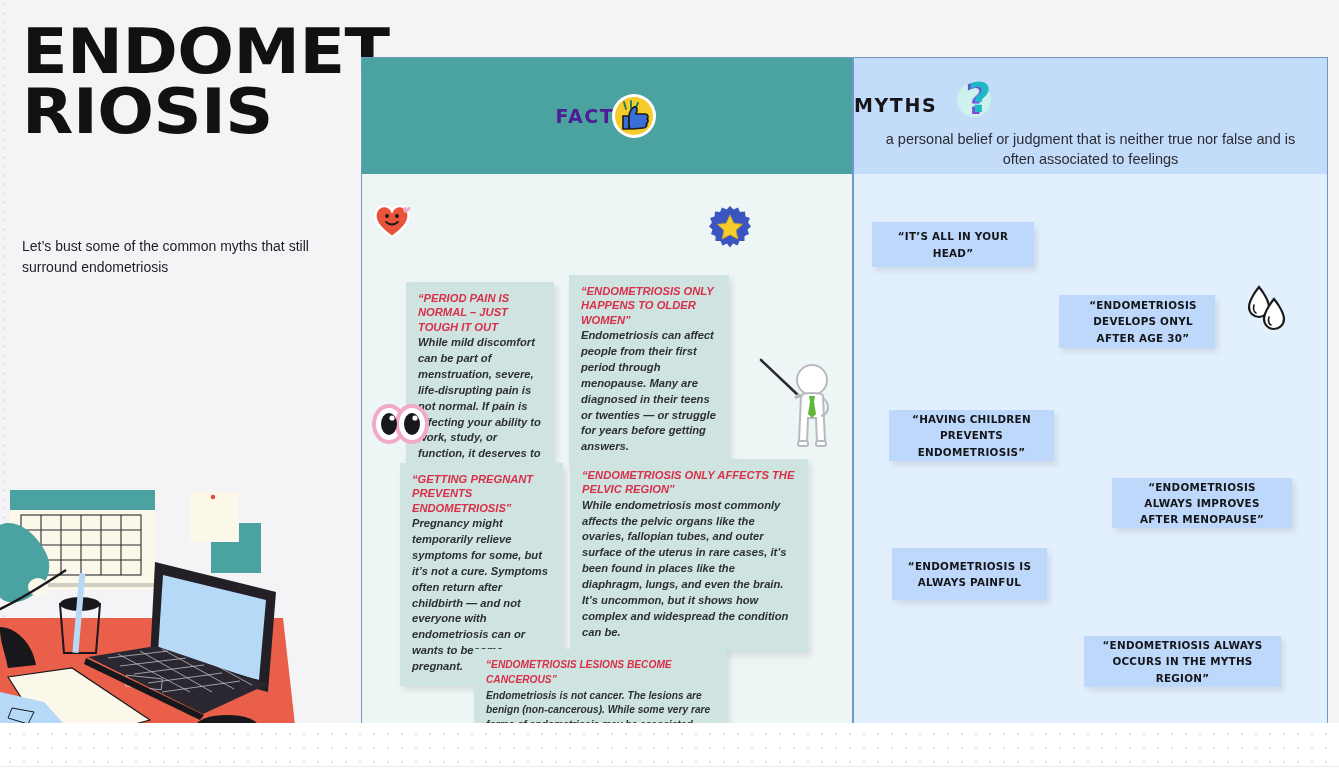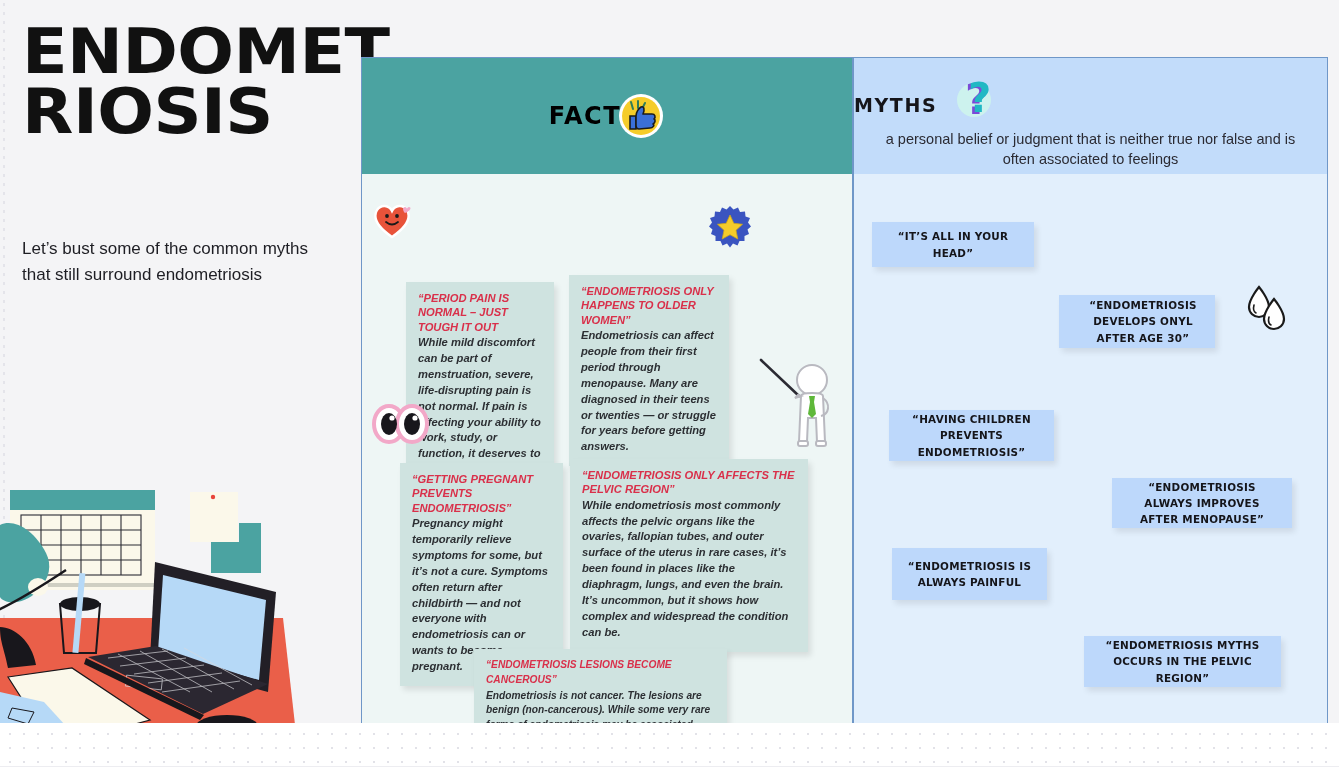--- a/index.html
+++ b/index.html
@@ -37,40 +37,40 @@
   #left-col { position: absolute; left: 0; top: 0; width: 360px; height: 769px; }
   #main-title {
     position: absolute; left: 22px; top: 22px; width: 330px;
     font-size: 63px; line-height: 0.95; font-weight: 900;
     letter-spacing: -0.5px; color: #111111;
     font-family: "DejaVu Sans", sans-serif;
     transform: scaleX(1.06); transform-origin: left top;
   }
   #subtitle {
     position: absolute; left: 22px; top: 236px; width: 316px;
-    font-size: 17px; line-height: 1.52; color: #1e1e24;
+    font-size: 14px; line-height: 1.52; color: #1e1e24;
     font-family: "Liberation Sans", sans-serif;
   }
 
   
   #desk { position: absolute; left: 0; top: 452px; width: 320px; height: 317px; }
 
   
   #fact-panel {
     position: absolute; left: 361px; top: 57px; width: 492px; height: 668px;
     border: 1px solid #6f97c8; background: #eef6f5;
   }
   #fact-header {
     position: absolute; left: 0; top: 0; width: 100%; height: 116px;
     background: #4ba3a1;
     display: flex; align-items: center; justify-content: center;
   }
   #fact-title {
     font-family: "DejaVu Sans", sans-serif;
-    font-size: 24px; font-weight: 900; color: #000000; letter-spacing: 1.6px;
+    font-size: 19px; font-weight: 900; color: #4c1d95; letter-spacing: 1.6px;
   }
   #myth-panel {
     position: absolute; left: 853px; top: 57px; width: 475px; height: 668px;
     border: 1px solid #6f97c8; background: #e2effc;
   }
   #myth-header {
     position: absolute; left: 0; top: 0; width: 100%; height: 116px;
     background: #c2dcfa; padding-top: 26px;
   }
   #myth-title-row { display: flex; align-items: center; gap: 14px; }
@@ -316,21 +316,21 @@
     <div class="myth-box" id="mb2">
       <span class="myth-text">“HAVING CHILDREN PREVENTS ENDOMETRIOSIS”</span>
     </div>
     <div class="myth-box" id="mb3">
       <span class="myth-text">“ENDOMETRIOSIS ALWAYS IMPROVES AFTER MENOPAUSE”</span>
     </div>
     <div class="myth-box" id="mb4">
       <span class="myth-text">“ENDOMETRIOSIS IS ALWAYS PAINFUL</span>
     </div>
     <div class="myth-box" id="mb5">
-      <span class="myth-text">“ENDOMETRIOSIS MYTHS OCCURS IN THE PELVIC REGION”</span>
+      <span class="myth-text">“ENDOMETRIOSIS ALWAYS OCCURS IN THE MYTHS REGION”</span>
     </div>
 
     <svg class="icon-abs" style="left:391px; top:223px;" width="44" height="52" viewBox="0 0 44 52">
       <path d="M14 6 C14 6 24 18 24 26 C24 32 19 36 14 36 C9 36 4 32 4 26 C4 18 14 6 14 6 Z" fill="#ffffff" stroke="#1a1a1a" stroke-width="2.2"></path>
       <path d="M9 24 C8 28 9 31 11 32" fill="none" stroke="#1a1a1a" stroke-width="1.6" stroke-linecap="round"></path>
       <path d="M29 18 C29 18 39 30 39 38 C39 44 34 48 29 48 C24 48 19 44 19 38 C19 30 29 18 29 18 Z" fill="#ffffff" stroke="#1a1a1a" stroke-width="2.2"></path>
       <path d="M24 36 C23 40 24 43 26 44" fill="none" stroke="#1a1a1a" stroke-width="1.6" stroke-linecap="round"></path>
     </svg>
   </div>
 

